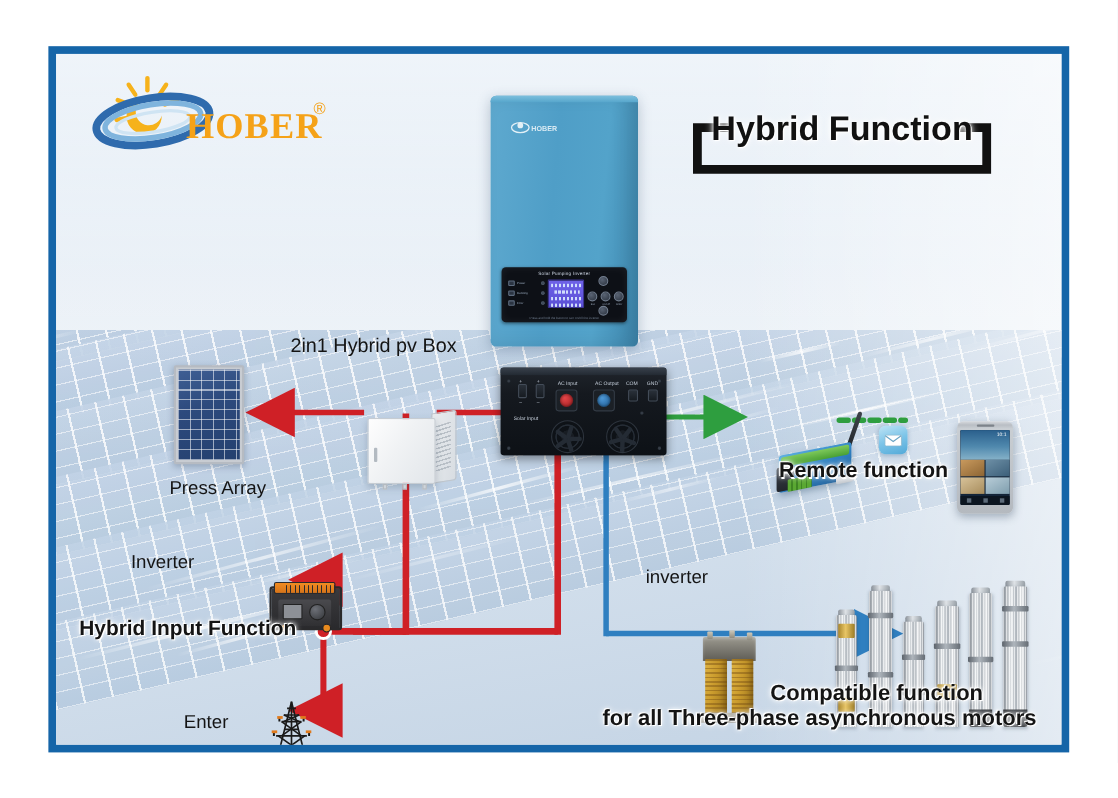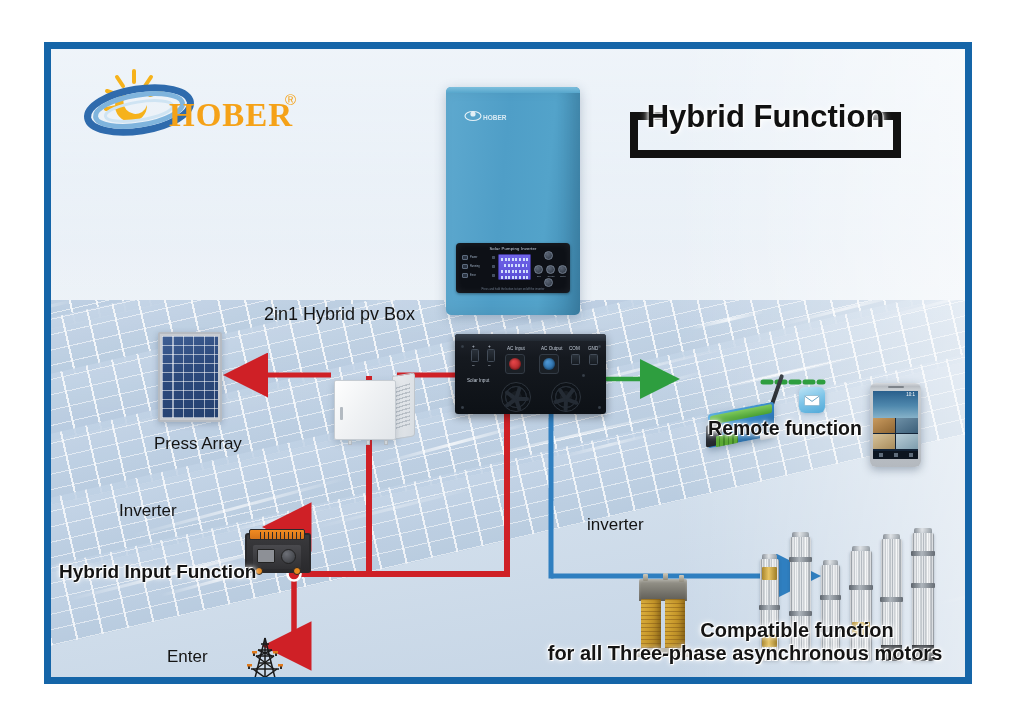--- a/index.html
+++ b/index.html
@@ -636,21 +636,21 @@
         <div class="gen-vent"></div>
       </div>
       <div class="gen-body"></div>
       <div class="gen-panelbox"></div>
       <div class="gen-round"></div>
       <span class="gen-wheel" style="left:12px;"></span>
       <span class="gen-wheel" style="left:50px;"></span>
     </div>
     <div class="lbl lbl-plain" style="left:68px; top:452px;">Inverter</div>
 
-    <div class="lbl lbl-bold" style="left:8px; top:512px;">Hybrid Input Function</div>
+    <div class="lbl lbl-bold" style="left:21px; top:512px;">Hybrid Input Function</div>
 
     <div class="pylon">
       <svg width="62" height="62" viewBox="0 0 62 62">
         <g stroke="#1a1a1a" stroke-width="1.5" fill="none">
           <path d="M31 2 L31 50"></path>
           <path d="M31 2 L19 50 M31 2 L43 50"></path>
           <path d="M22 20 L40 20 M17 33 L45 33"></path>
           <path d="M24 14 L38 14"></path>
           <path d="M27 8 L35 8"></path>
           <path d="M24 14 L38 20 M38 14 L24 20"></path>

